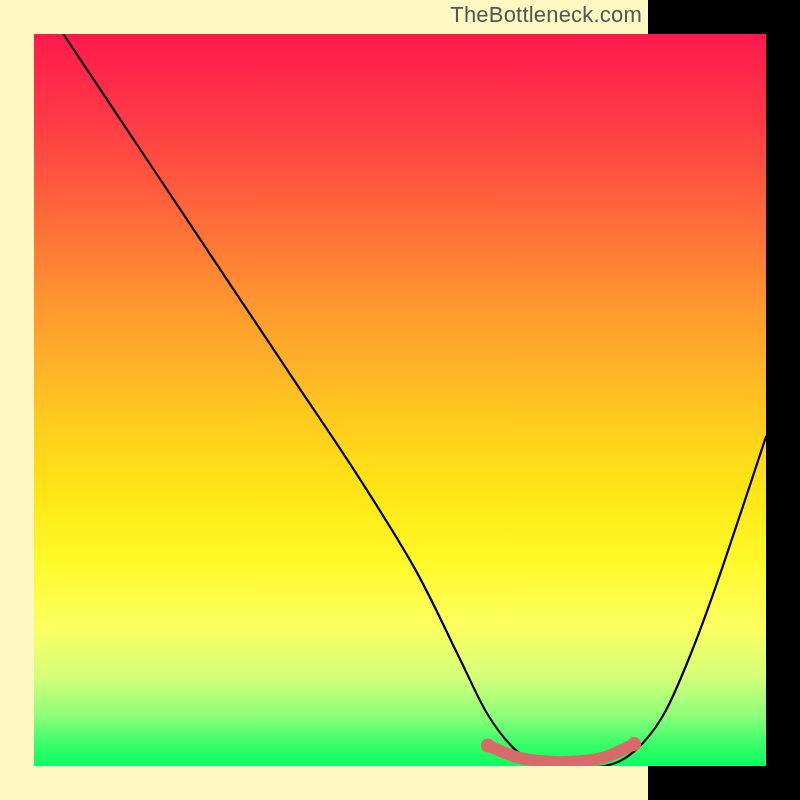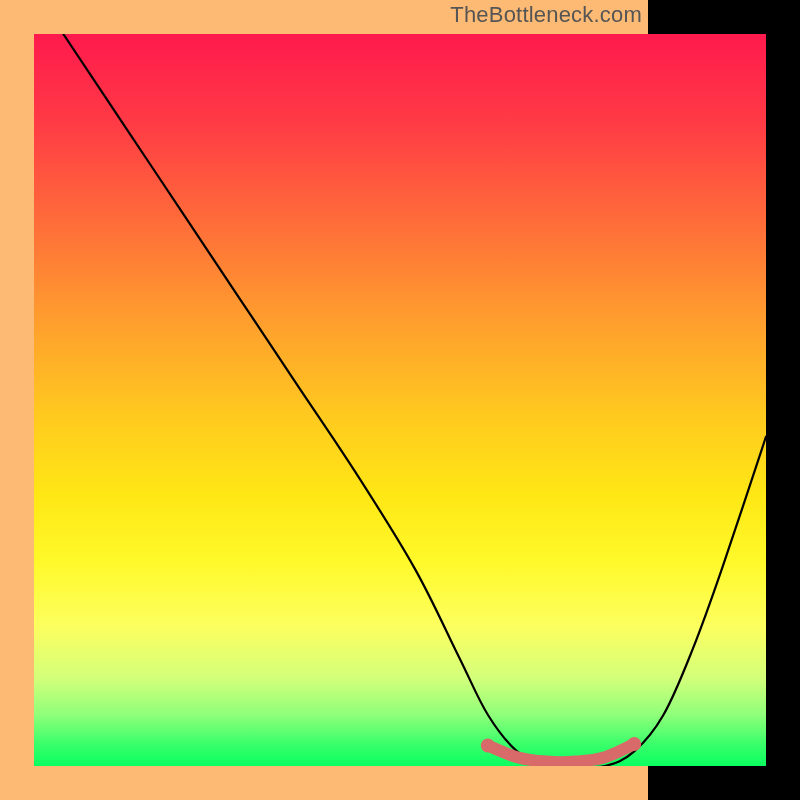--- a/index.html
+++ b/index.html
@@ -8,21 +8,21 @@
     width: 800px;
     height: 800px;
     background: #000;
     overflow: hidden;
     font-family: Arial, Helvetica, sans-serif;
   }
   .frame {
     position: relative;
     width: 648px;
     height: 800px;
-    background: #fdba74;
+    background: #fef9c3;
   }
   .watermark {
     position: absolute;
     top: 2px;
     right: 6px;
     color: #555;
     font-size: 22px;
     font-weight: 500;
     letter-spacing: 0.2px;
     z-index: 10;

